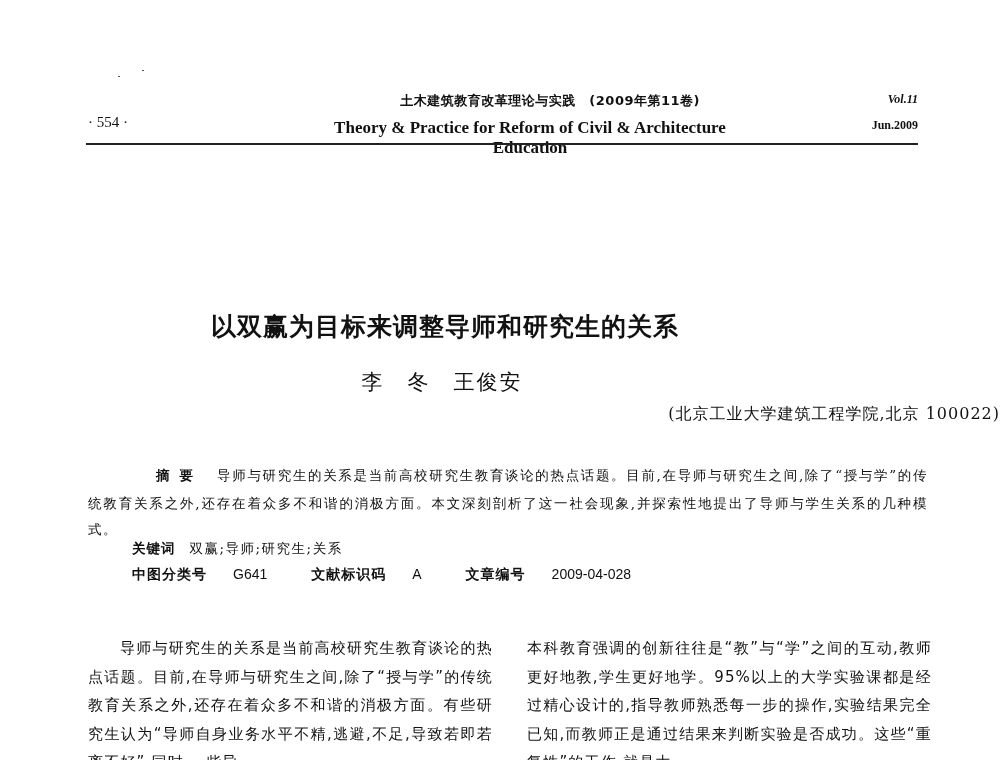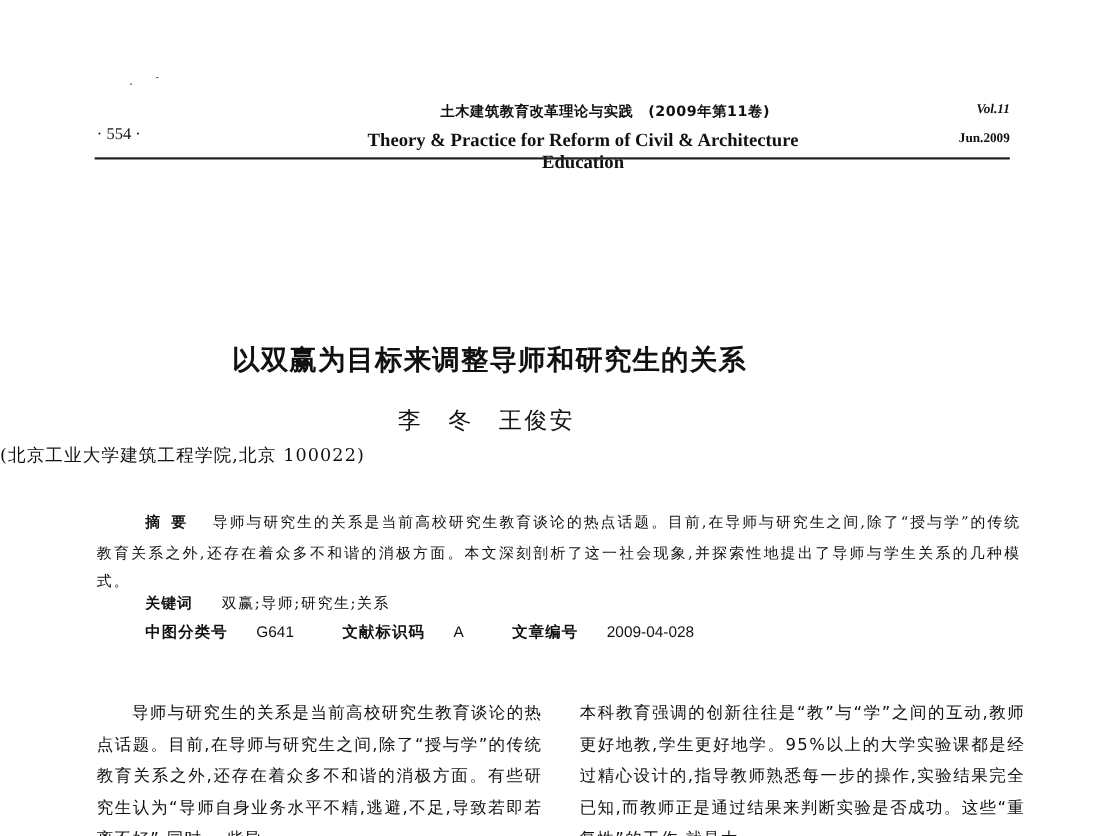--- a/index.html
+++ b/index.html
@@ -14,26 +14,26 @@
     font-size: 17px; font-weight: bold; font-family: "Liberation Serif", serif; }
   .hdr-page { left: 88px; top: 114px; font-size: 15px; font-weight: normal; font-family: "Liberation Serif", serif; }
   .hdr-vol { right: 82px; top: 92px; font-size: 12px; font-weight: bold; font-family: "Liberation Serif", serif; text-align: right; font-style: italic; }
   .hdr-date { right: 82px; top: 118px; font-size: 12px; font-weight: bold; font-family: "Liberation Serif", serif; text-align: left; }
   .rule { left: 86px; top: 143px; width: 832px; height: 2px; background: #222; }
   .speck { width: 2px; height: 1px; background: #555; }
 
   .title { left: 0; top: 310px; width: 890px; text-align: center;
     font-size: 25px; font-weight: bold; font-family: Liberation Sans, sans-serif; letter-spacing: 1px; }
   .authors { left: 0; top: 368px; width: 884px; text-align: center; font-size: 21px; letter-spacing: 2px; word-spacing: 10px; }
-  .affil { left: 0; top: 404px; width: 1000px; text-align: left; font-size: 16px; letter-spacing: 1px; }
+  .affil { left: 0; top: 404px; width: 1000px; text-align: right; font-size: 16px; letter-spacing: 1px; }
 
   .abs-block { left: 88px; top: 462px; width: 840px; font-size: 13.5px; line-height: 26px; letter-spacing: 1.6px; text-align: justify; }
-  .abs-label { font-weight: bold; font-family: Liberation Mono, monospace; margin-left: 44px; margin-right: 14px; letter-spacing: 10px; }
+  .abs-label { font-weight: bold; font-family: Liberation Mono, monospace; margin-left: 68px; margin-right: 14px; letter-spacing: 10px; }
   .kw-line { left: 132px; top: 540px; font-size: 13.5px; letter-spacing: 1.5px; }
-  .kw-label { font-weight: bold; font-family: Liberation Mono, monospace; margin-right: 26px; letter-spacing: 1px; }
+  .kw-label { font-weight: bold; font-family: Liberation Mono, monospace; margin-right: 14px; letter-spacing: 1px; }
   .cls-line { left: 132px; top: 566px; font-size: 14px; }
   .cls-label { font-weight: bold; font-family: "DejaVu Sans", sans-serif; letter-spacing: 1px; }
   .cls-val { font-family: "Liberation Sans", sans-serif; margin-left: 26px; margin-right: 44px; }
 
   .col { top: 634px; width: 405px; font-size: 15px; line-height: 28.5px; letter-spacing: 1.2px; text-align: justify; font-family: "DejaVu Sans", sans-serif; }
   .col p { margin: 0; }
   .col-left { left: 88px; }
   .col-right { left: 527px; }
   .indent { text-indent: 32px; }
 </style>

